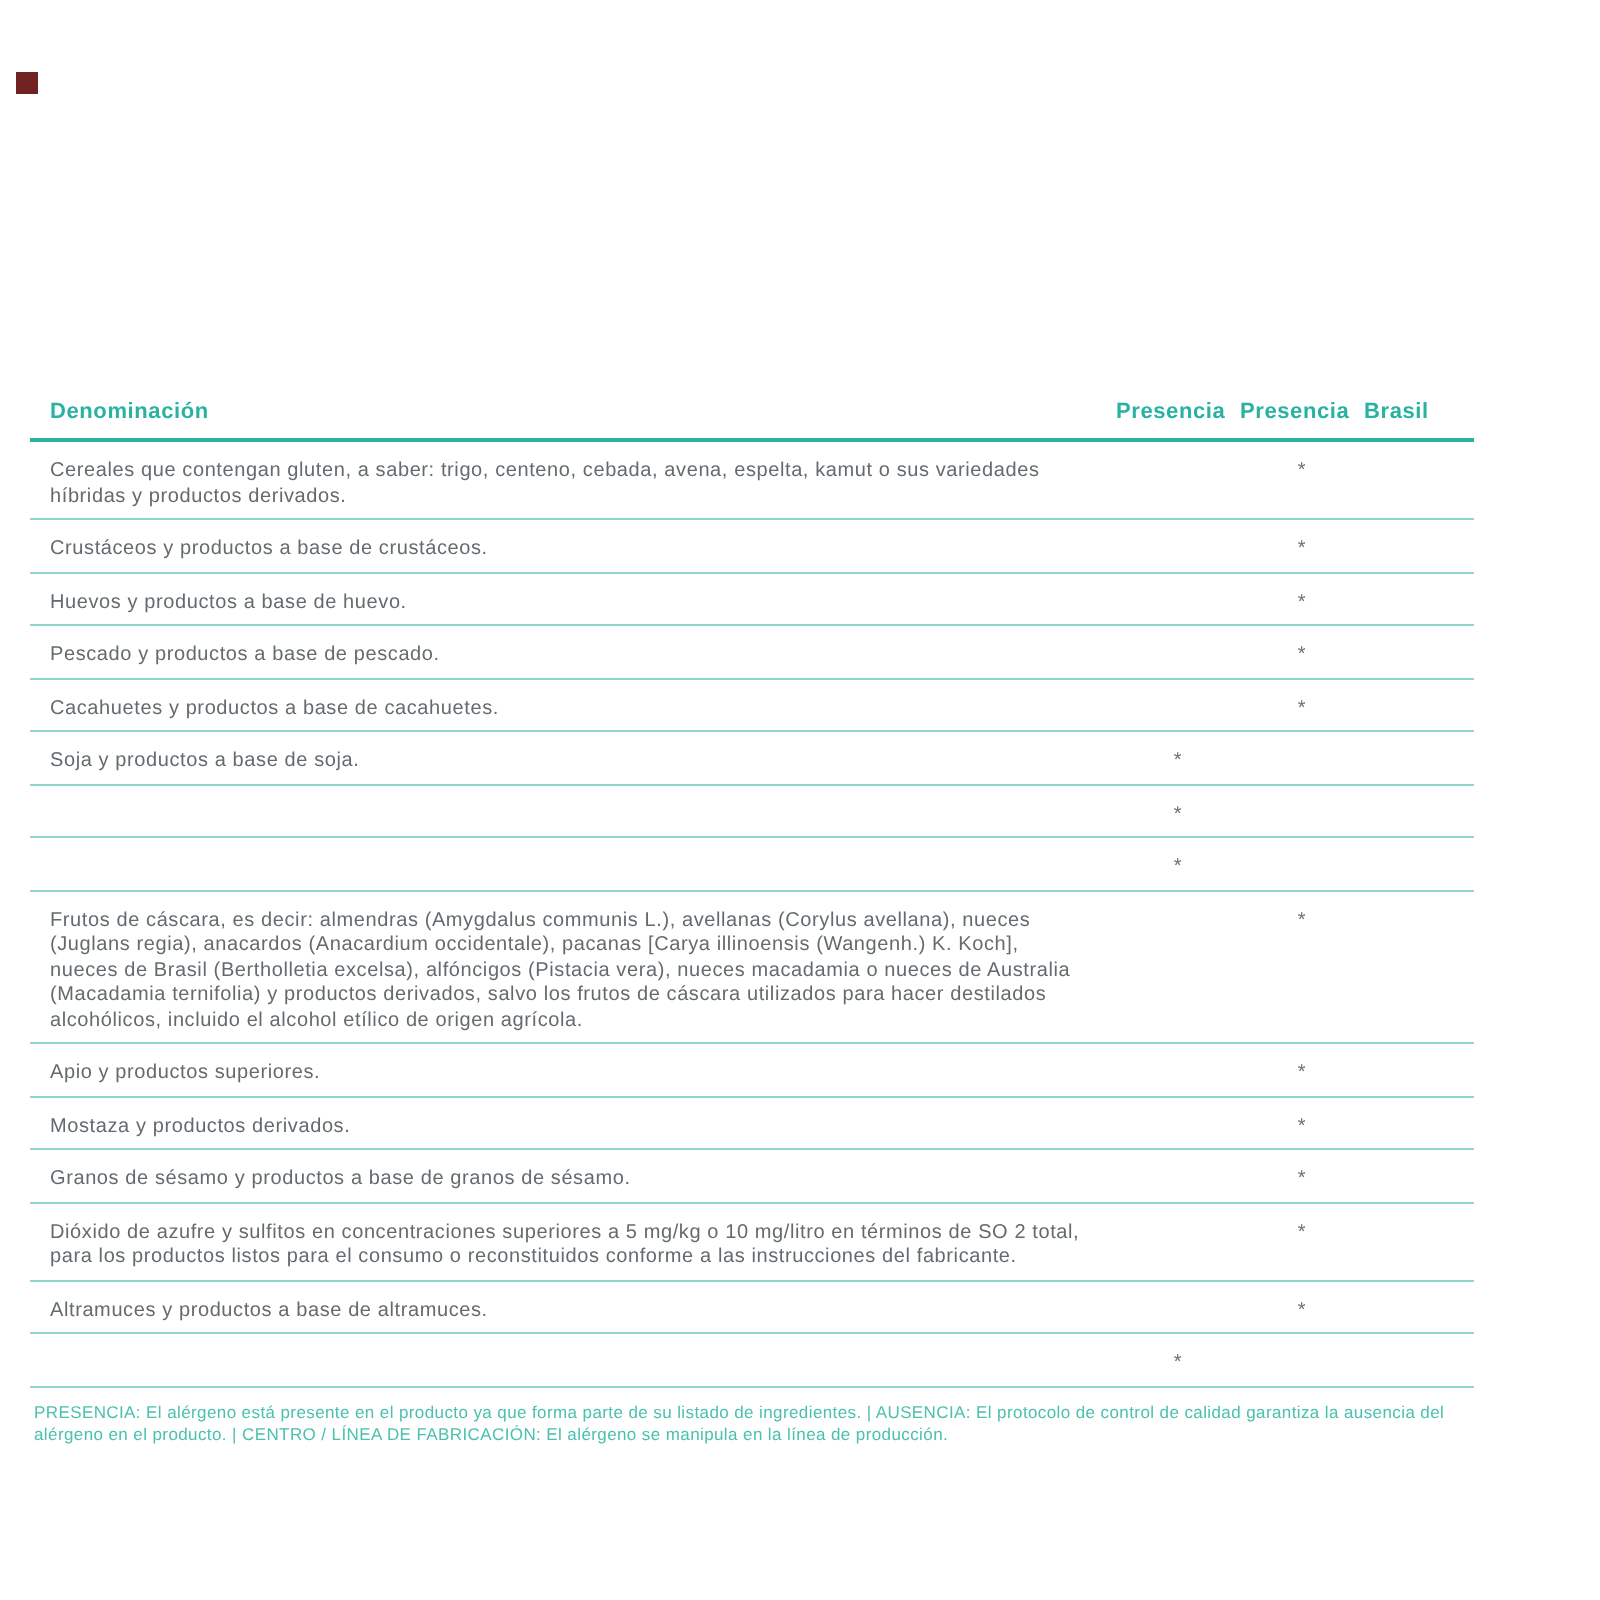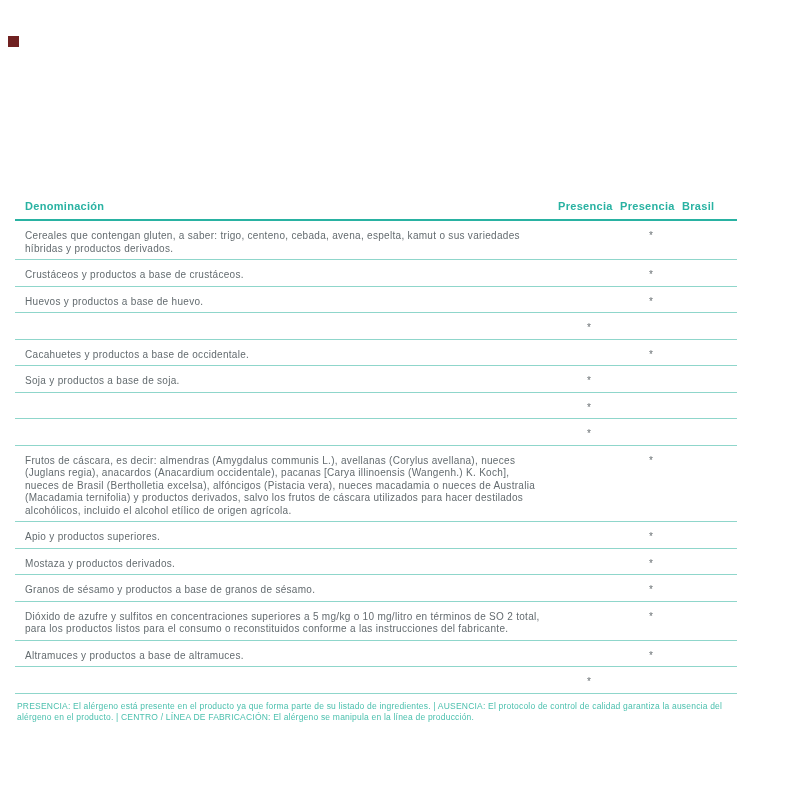--- a/index.html
+++ b/index.html
@@ -67,27 +67,28 @@
   </div>
 
   <div class="row">
     <div class="cell name">Huevos y productos a base de huevo.</div>
     <div class="cell mark"></div>
     <div class="cell mark">*</div>
     <div class="cell mark"></div>
   </div>
 
   <div class="row">
+    <div class="cell name">Pescado y productos a base de pescado.</div>
     <div class="cell mark"></div>
     <div class="cell mark">*</div>
     <div class="cell mark"></div>
   </div>
 
   <div class="row">
-    <div class="cell name">Cacahuetes y productos a base de occidentale.</div>
+    <div class="cell name">Cacahuetes y productos a base de cacahuetes.</div>
     <div class="cell mark"></div>
     <div class="cell mark">*</div>
     <div class="cell mark"></div>
   </div>
 
   <div class="row">
     <div class="cell name">Soja y productos a base de soja.</div>
     <div class="cell mark">*</div>
     <div class="cell mark"></div>
     <div class="cell mark"></div>

